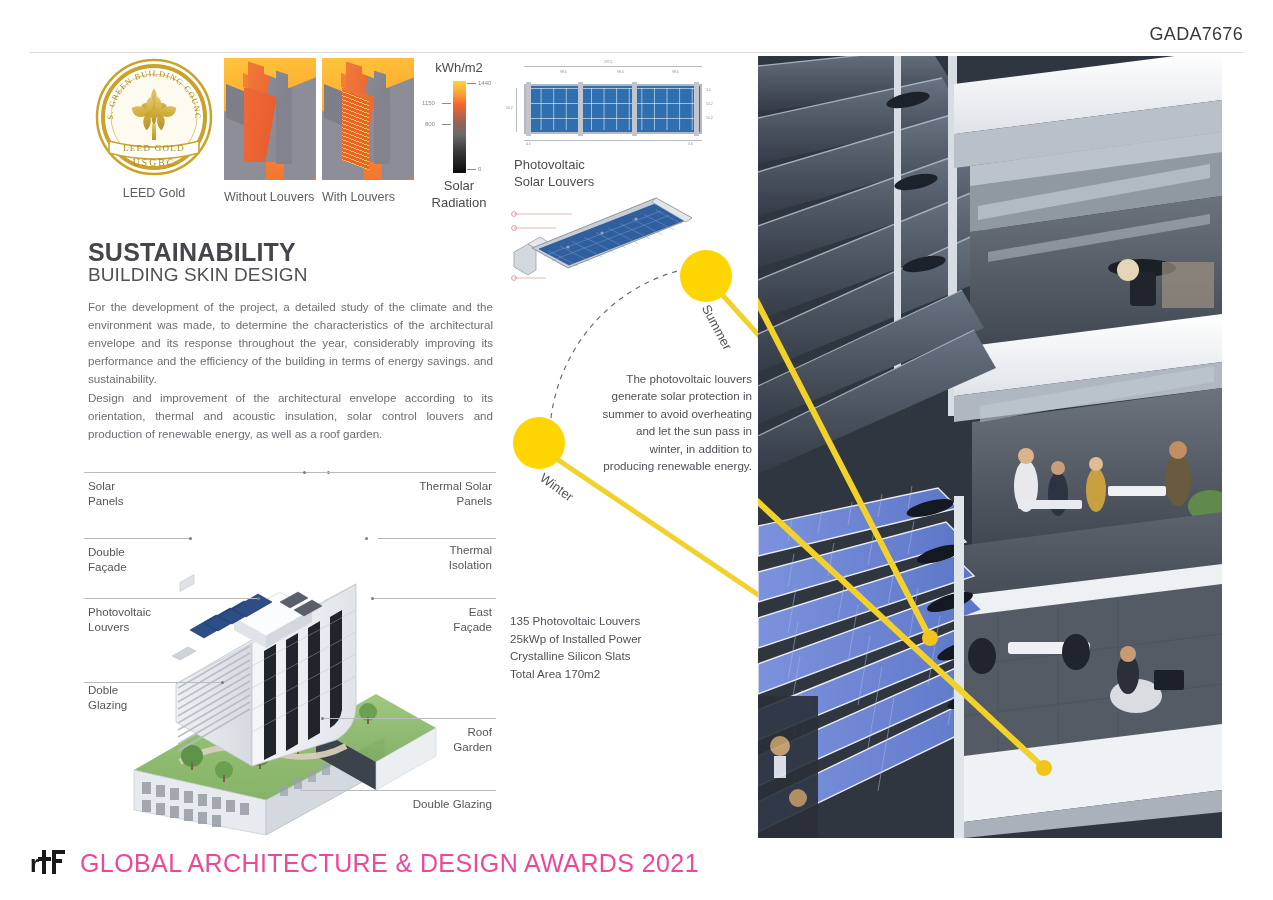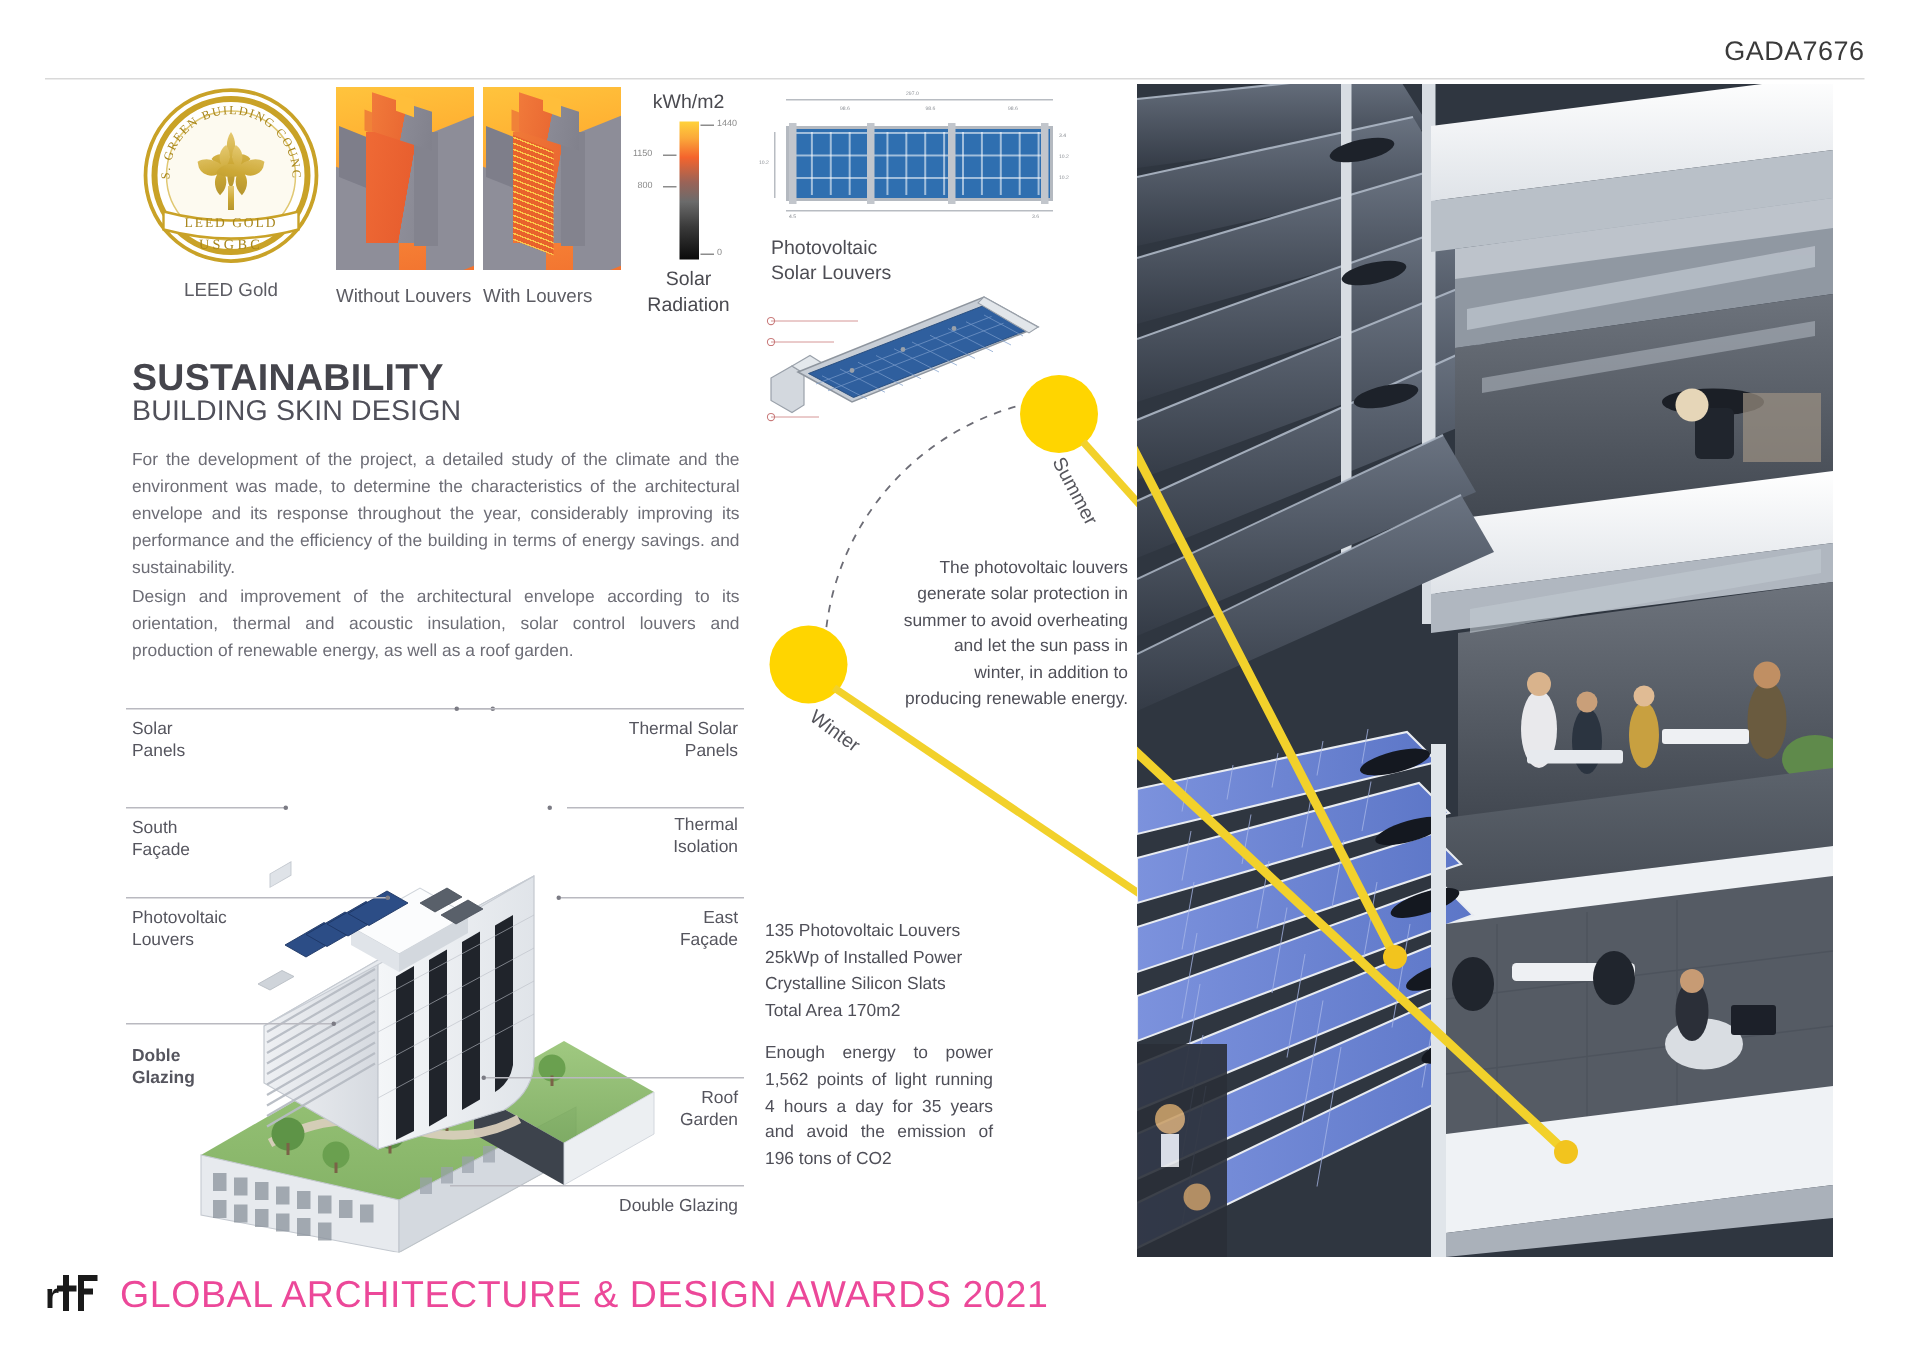--- a/index.html
+++ b/index.html
@@ -427,34 +427,34 @@
     <div class="crule" style="left:0; top:2px; width:246px;"></div>
     <div class="cdot" style="left:243px; top:1px;"></div>
     <div class="callout left" style="top:8px;">
       <div>Solar</div>
         <div>Panels</div>
     </div>
 
     <div class="crule" style="left:0; top:68px; width:108px;"></div>
     <div class="cdot" style="left:105px; top:67px;"></div>
     <div class="callout left" style="top:74px;">
-      <div>South</div>
+      <div>Double</div>
         <div>Façade</div>
     </div>
 
     <div class="crule" style="left:0; top:128px; width:176px;"></div>
     <div class="cdot" style="left:173px; top:127px;"></div>
     <div class="callout left" style="top:134px;">
       <div>Photovoltaic</div>
         <div>Louvers</div>
     </div>
 
     <div class="crule" style="left:0; top:212px; width:140px;"></div>
     <div class="cdot" style="left:137px; top:211px;"></div>
-    <div class="callout left" style="top:226px;font-weight:bold;">
+    <div class="callout left" style="top:212px;">
       <div>Doble</div>
         <div>Glazing</div>
     </div>
 
     <div class="crule" style="right:0; top:2px; width:190px;"></div>
     <div class="cdot" style="left:219px; top:1px;"></div>
     <div class="callout right" style="top:8px;">
       <div>Thermal Solar</div>
         <div>Panels</div>
     </div>
@@ -484,21 +484,20 @@
     <div class="callout right" style="top:326px;">
       <div>Double Glazing</div>
     </div>
   </div>
 
   <div class="stats">
     <p style="white-space:pre-line;">135 Photovoltaic Louvers
 25kWp of Installed Power
 Crystalline Silicon Slats
 Total Area 170m2</p>
-    <p class="just">Enough energy to power 1,562 points of light running 4 hours a day for 35 years and avoid the emission of 196 tons of CO2</p>
   </div>
 
   <div class="sunlayer">
 
     <svg viewBox="0 0 590 560" width="590" height="560" style="position:absolute;left:0;top:0;pointer-events:none;">
       <path d="M 60 198 A 175 175 0 0 1 200 38" fill="none" stroke="#6d6d76" stroke-width="1.2" stroke-dasharray="5 5"></path>
     </svg>
 
     <div class="sun s-summer"></div>
     <div class="sun s-winter"></div>

